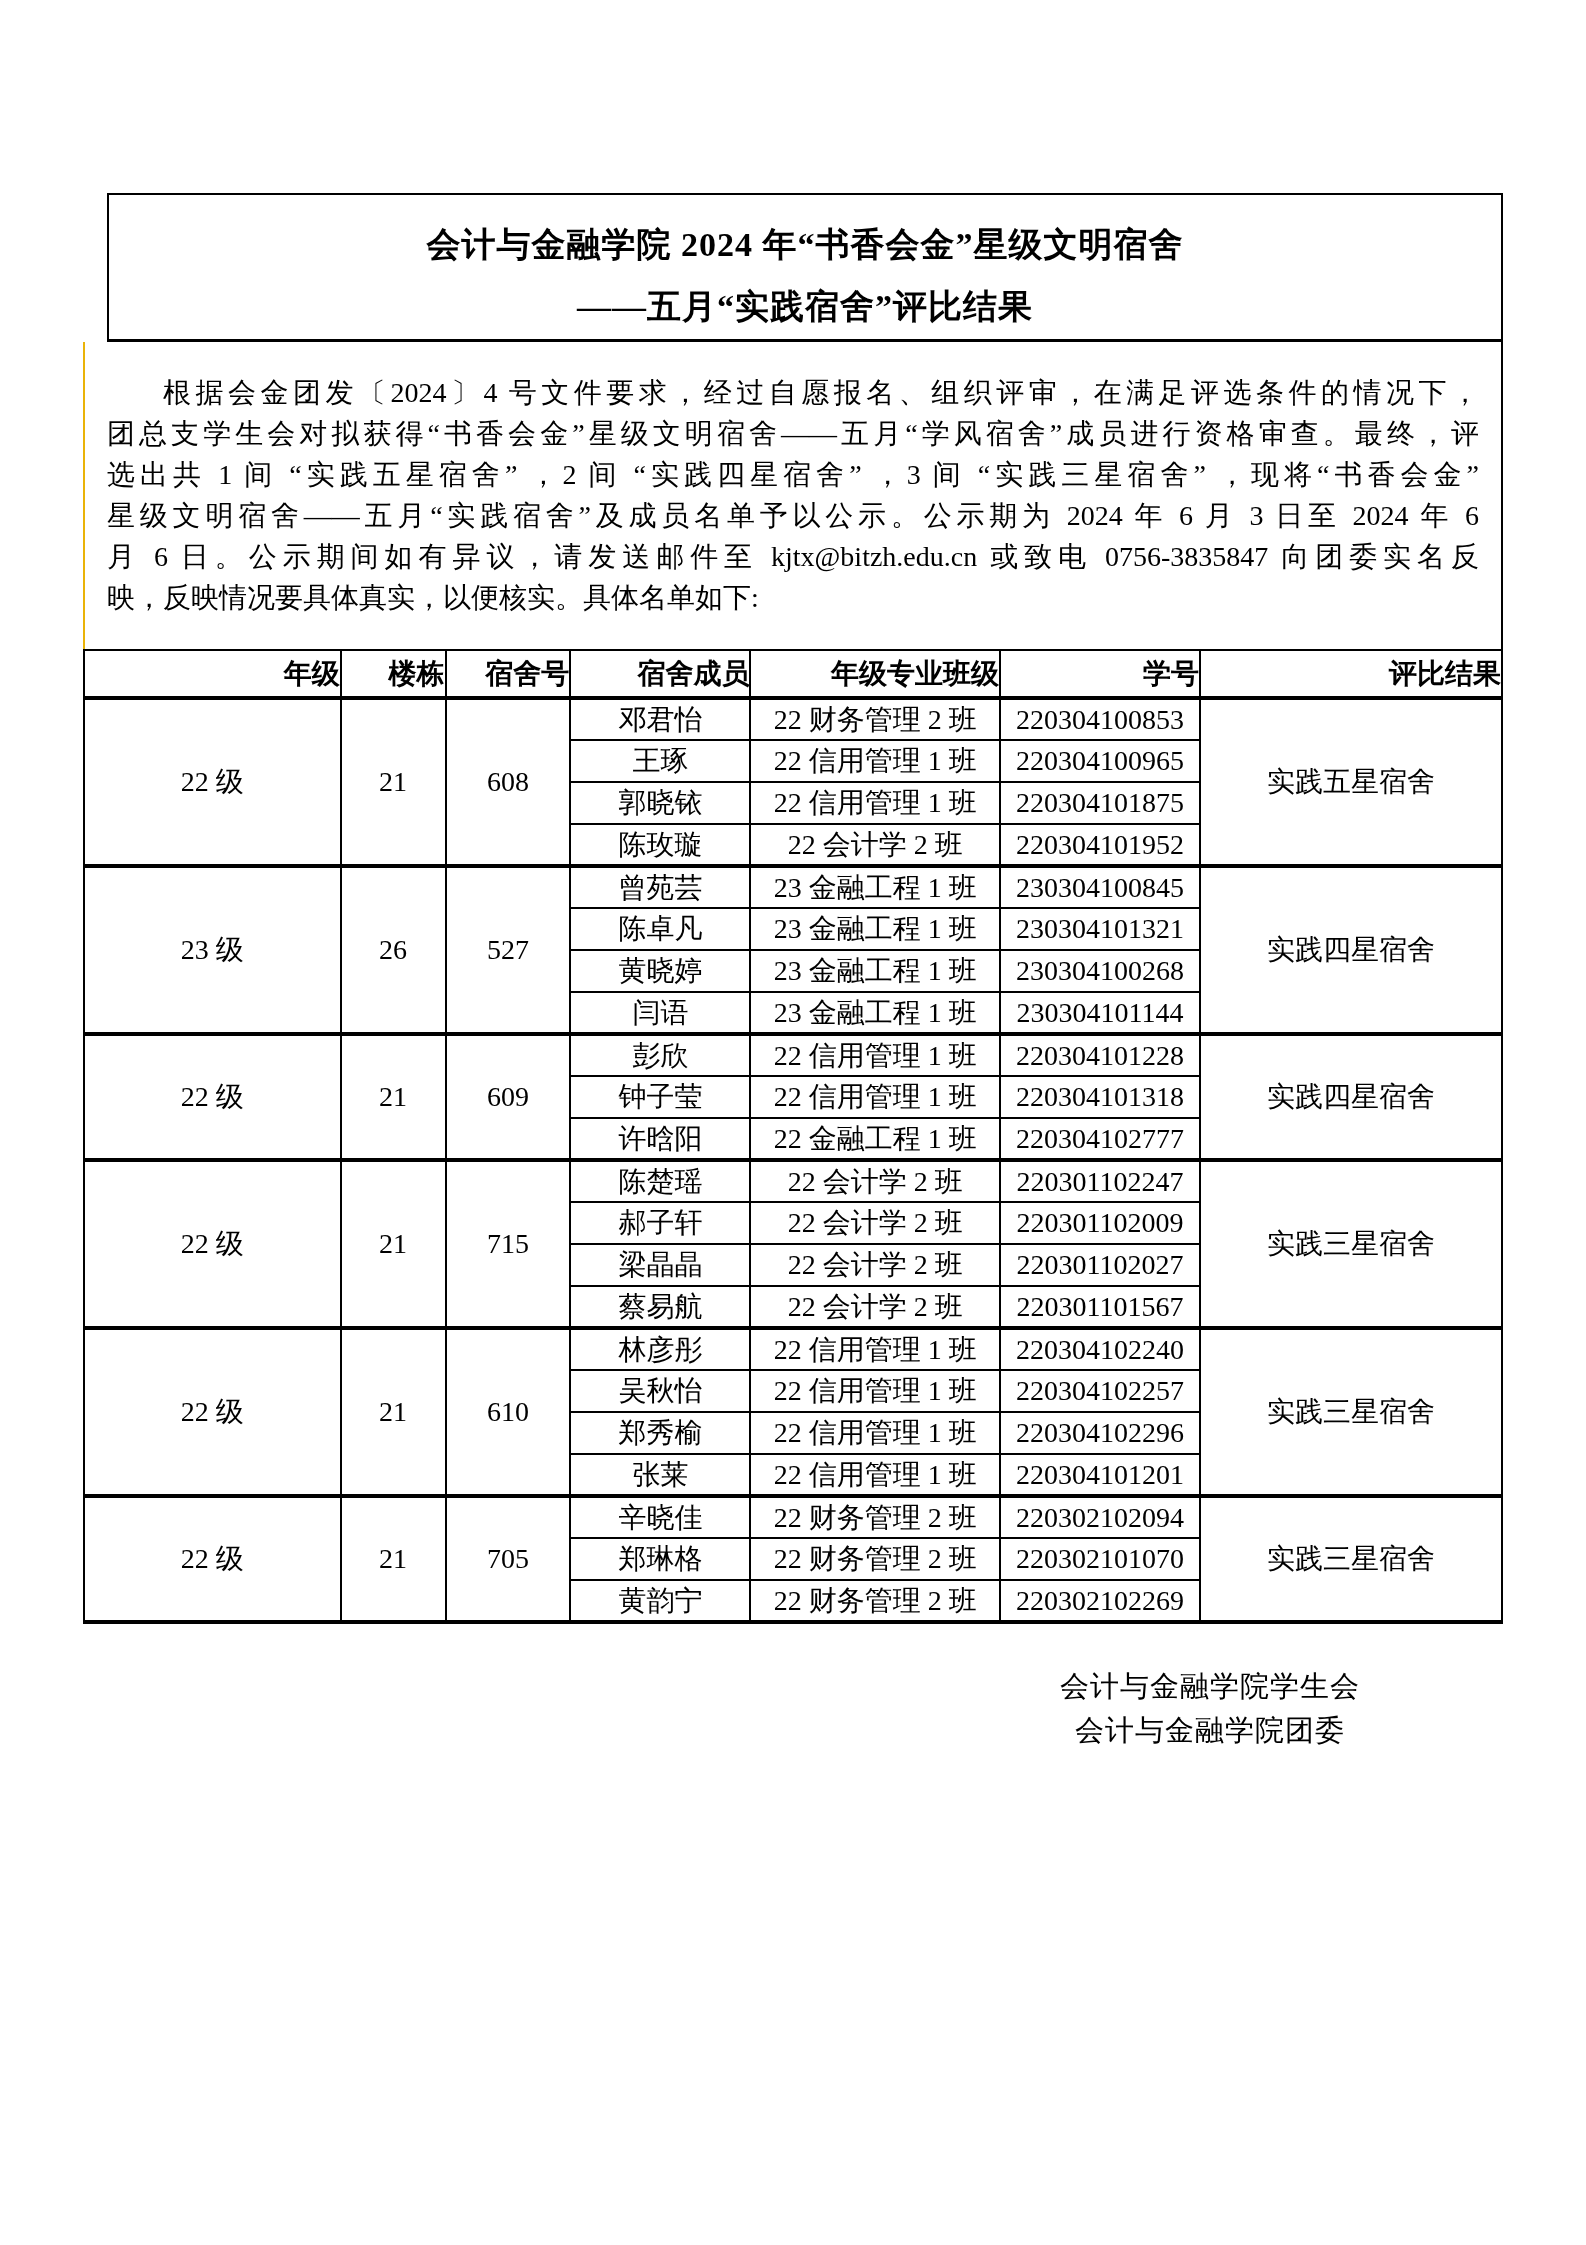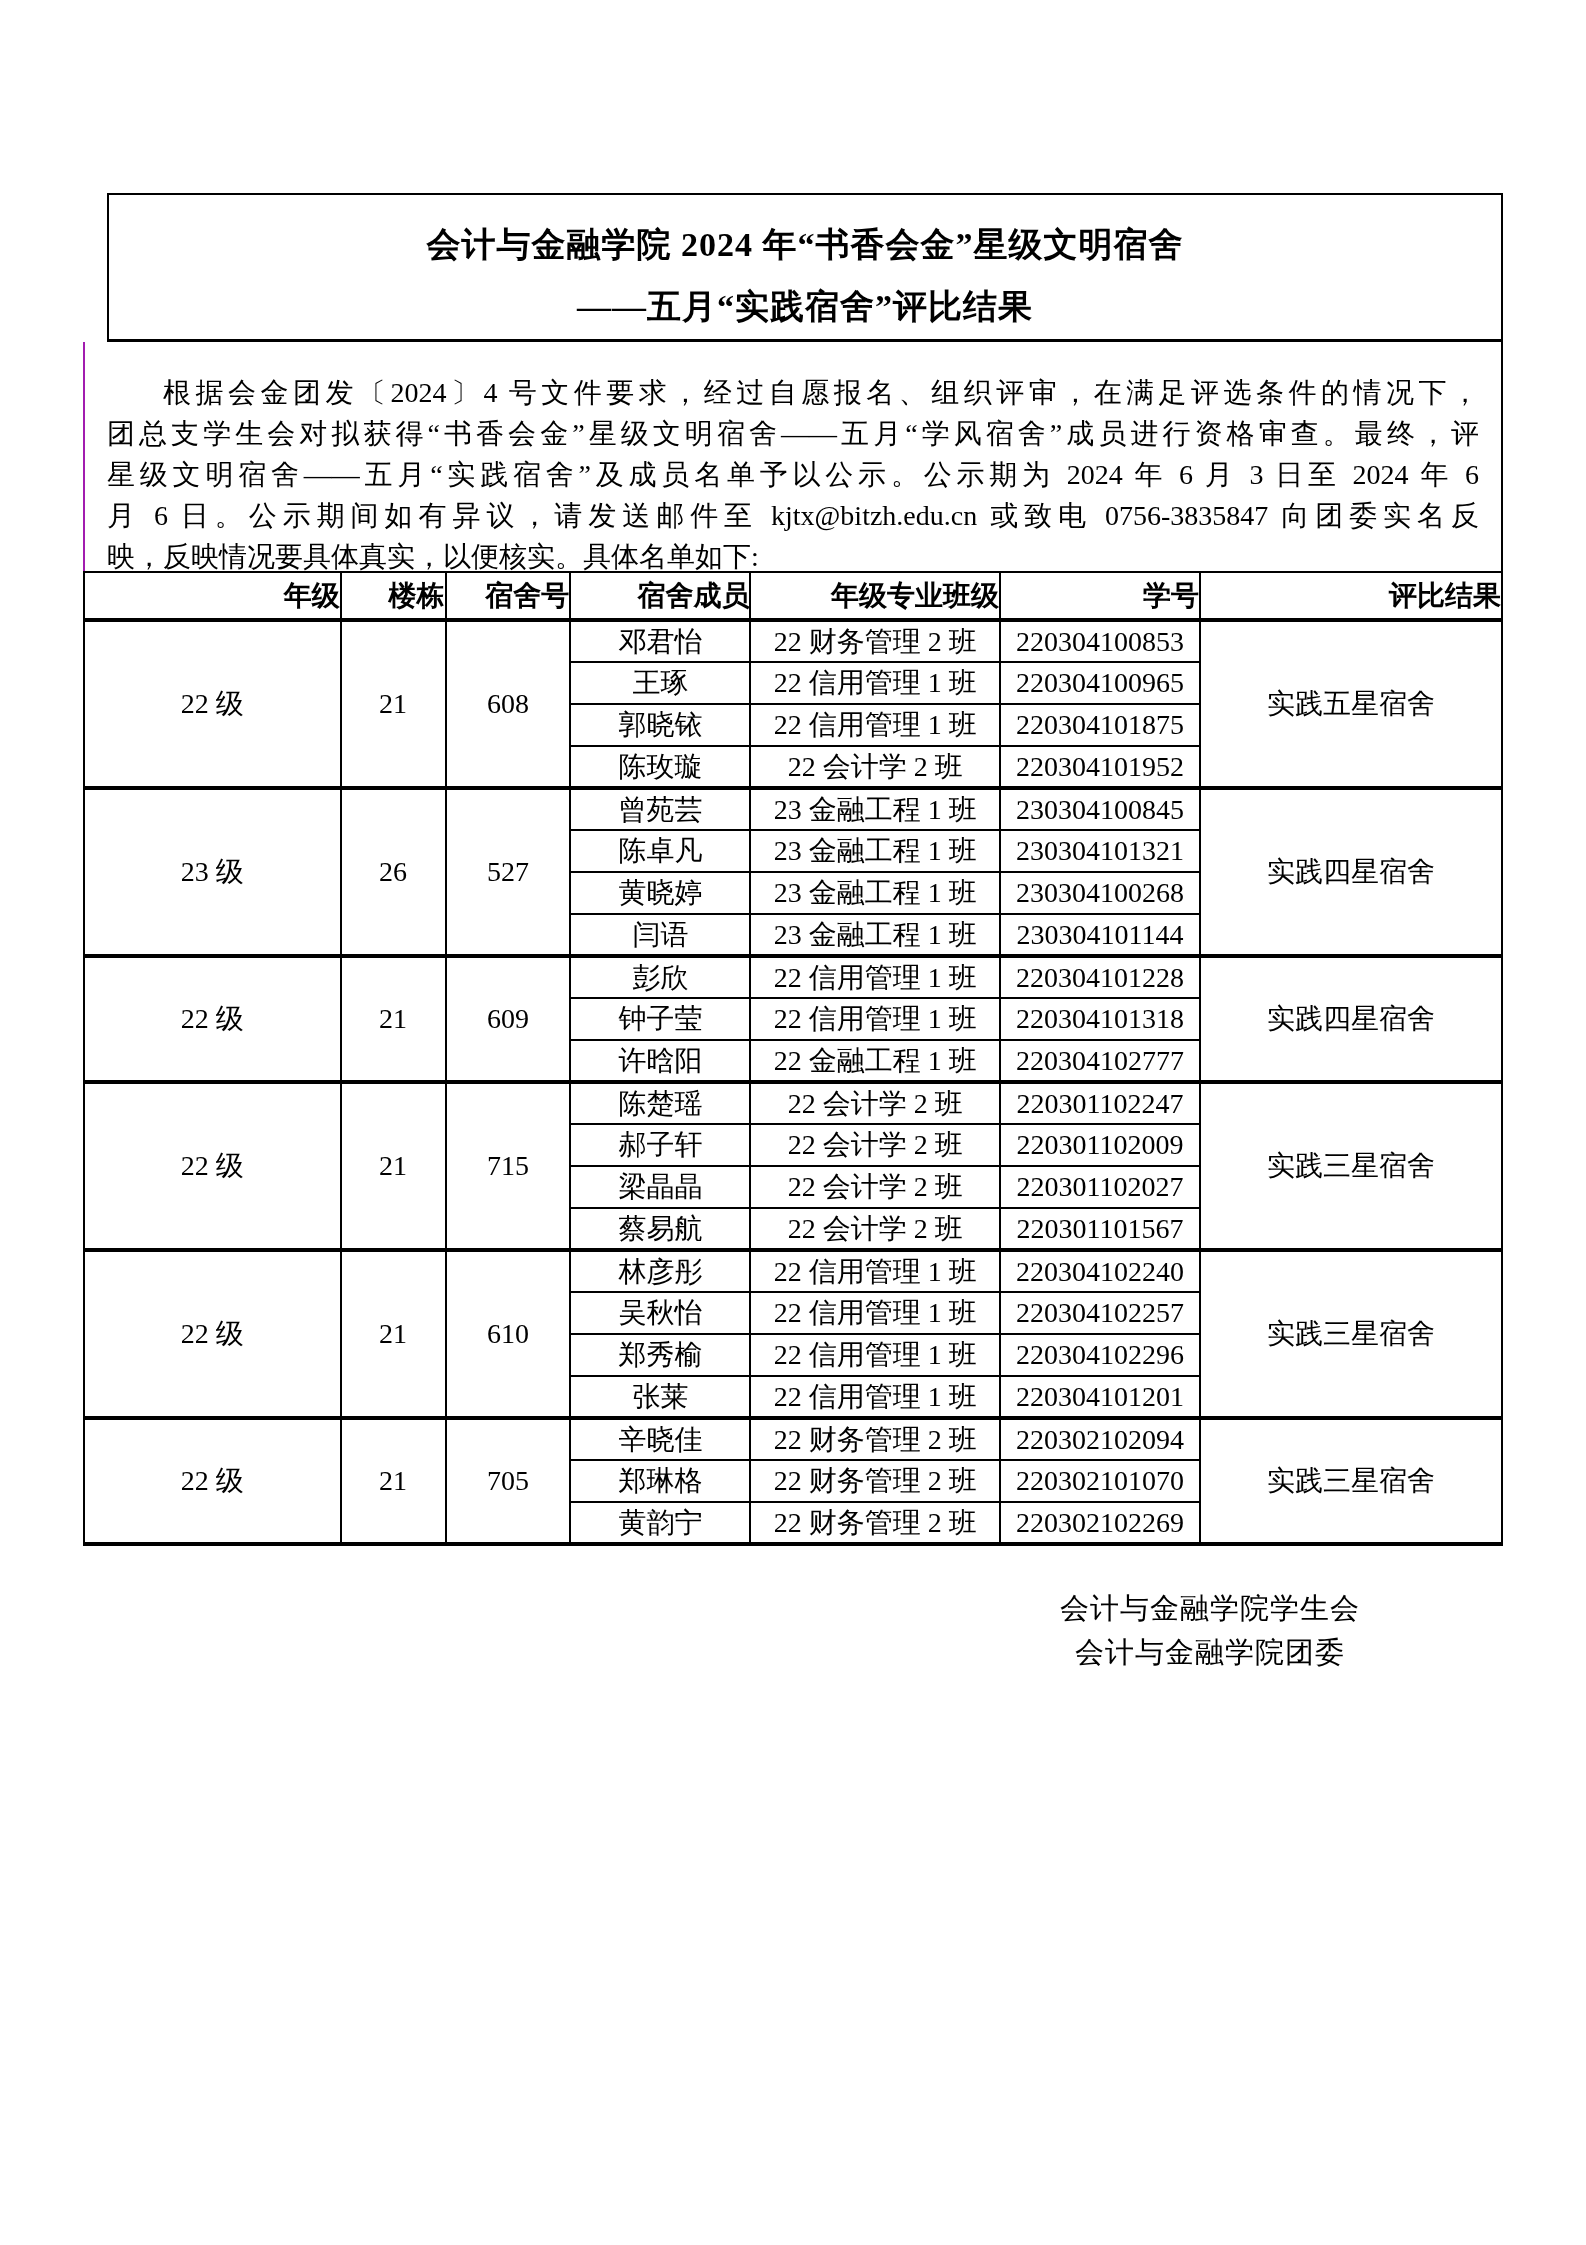--- a/index.html
+++ b/index.html
@@ -26,24 +26,24 @@
   }
   .title-line {
     font-size: 34px;
     font-weight: bold;
     line-height: 62px;
     height: 62px;
     letter-spacing: 1px;
   }
   
   .para-box {
-    border-left: 2px solid #a21caf;
+    border-left: 2px solid #eab308;
     border-right: 2px solid #000;
     padding: 30px 22px 12px 22px;
-    height: 229px;
+    height: 307px;
   }
   .pline {
     font-size: 28px;
     line-height: 41px;
     white-space: nowrap;
   }
   .pline.just { text-align: justify; text-align-last: justify; white-space: normal; }
   .pline.indent { text-indent: 2em; }
   
   table {
@@ -98,20 +98,21 @@
 <div class="doc">
 
   <div class="title-box">
     <div class="title-line">会计与金融学院 2024 年“书香会金”星级文明宿舍</div>
     <div class="title-line">——五月“实践宿舍”评比结果</div>
   </div>
 
   <div class="para-box">
       <div class="pline indent just">根据会金团发〔2024〕4 号文件要求，经过自愿报名、组织评审，在满足评选条件的情况下，</div>
       <div class="pline just">团总支学生会对拟获得“书香会金”星级文明宿舍——五月“学风宿舍”成员进行资格审查。最终，评</div>
+      <div class="pline just">选出共 1 间 “实践五星宿舍” ，2 间 “实践四星宿舍” ，3 间 “实践三星宿舍” ，现将“书香会金”</div>
       <div class="pline just">星级文明宿舍——五月“实践宿舍”及成员名单予以公示。公示期为 2024 年 6 月 3 日至 2024 年 6</div>
       <div class="pline just">月 6 日。公示期间如有异议，请发送邮件至 kjtx@bitzh.edu.cn 或致电 0756-3835847 向团委实名反</div>
       <div class="pline">映，反映情况要具体真实，以便核实。具体名单如下:</div>
     </div>
 
   <table>
     <colgroup>
       <col class="c-grade">
         <col class="c-build">
         <col class="c-room">

